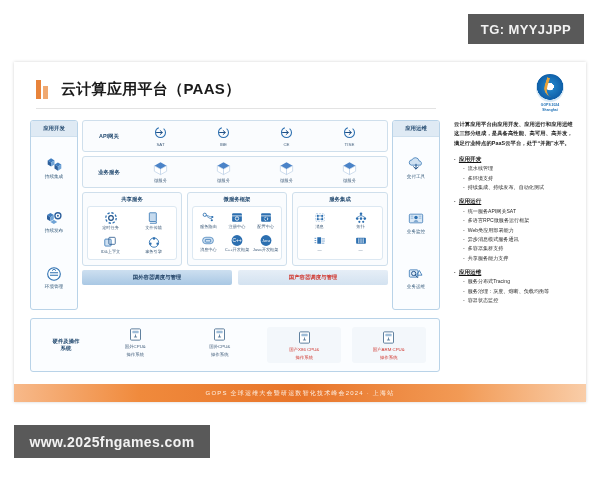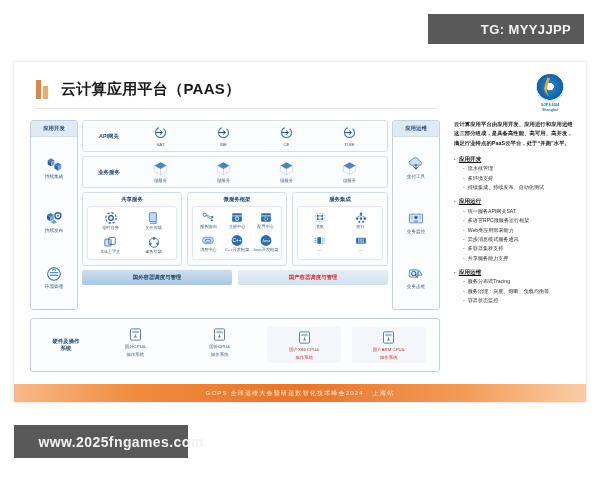--- a/index.html
+++ b/index.html
@@ -5,24 +5,24 @@
   html,body{margin:0;padding:0;}
   body{
     width:600px;height:480px;background:#ffffff;
     font-family:"Liberation Sans","DejaVu Sans",sans-serif;
     overflow:hidden;position:relative;
   }
   
   .wm{
     position:absolute;background:#595959;color:#f2f2f2;
     font-weight:bold;letter-spacing:.4px;display:flex;
-    align-items:center;justify-content:center;padding-left:40px;
+    align-items:center;justify-content:center;
   }
   #tg-badge{right:16px;top:14px;width:116px;height:30px;font-size:13px;}
-  #site-badge{left:14px;bottom:22px;width:134px;height:33px;font-size:14px;}
+  #site-badge{left:14px;bottom:22px;width:196px;height:33px;font-size:14px;}
 
   
   #slide{
     position:absolute;left:14px;top:62px;width:572px;height:340px;
     background:#ffffff;box-shadow:0 0 3px rgba(0,0,0,.18);
     overflow:hidden;
   }
   
   #slide-title-row{position:absolute;left:22px;top:18px;display:flex;align-items:center;gap:13px;}
   .title-mark{display:flex;gap:2px;align-items:flex-end;}

